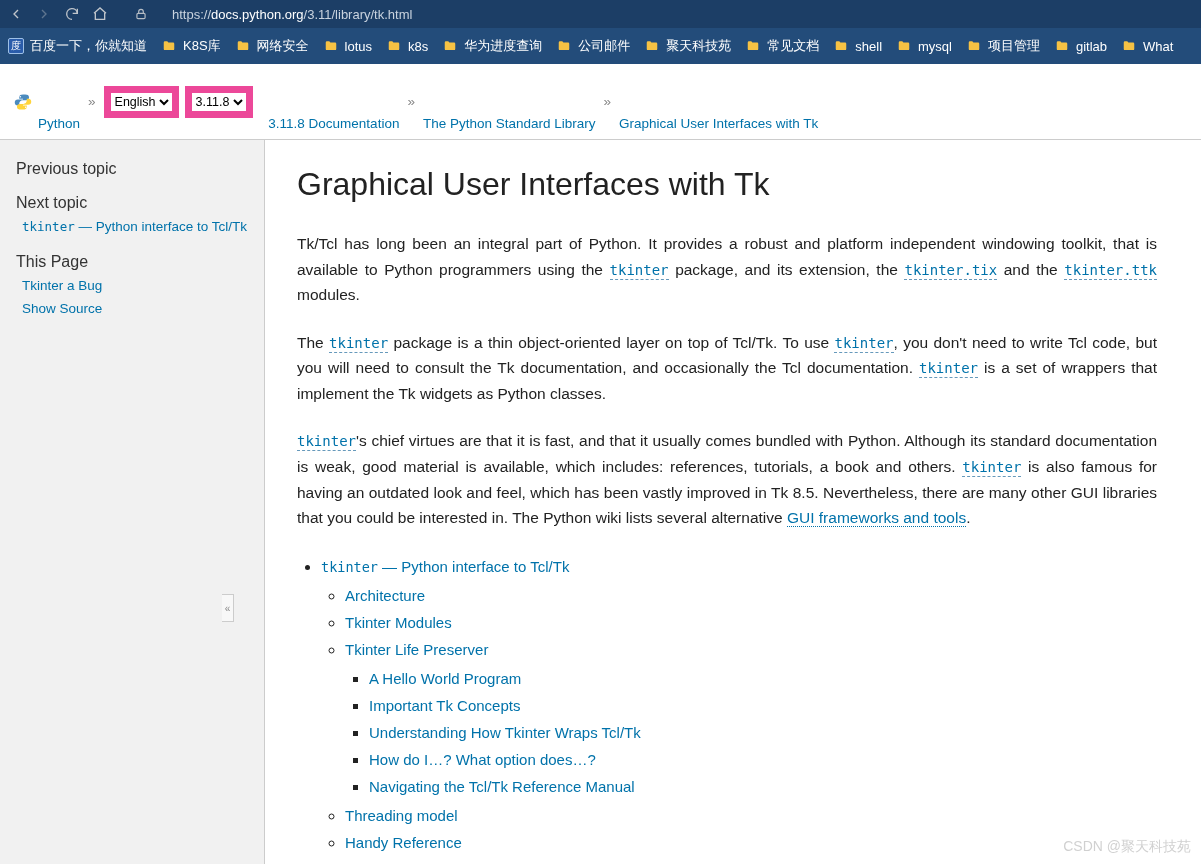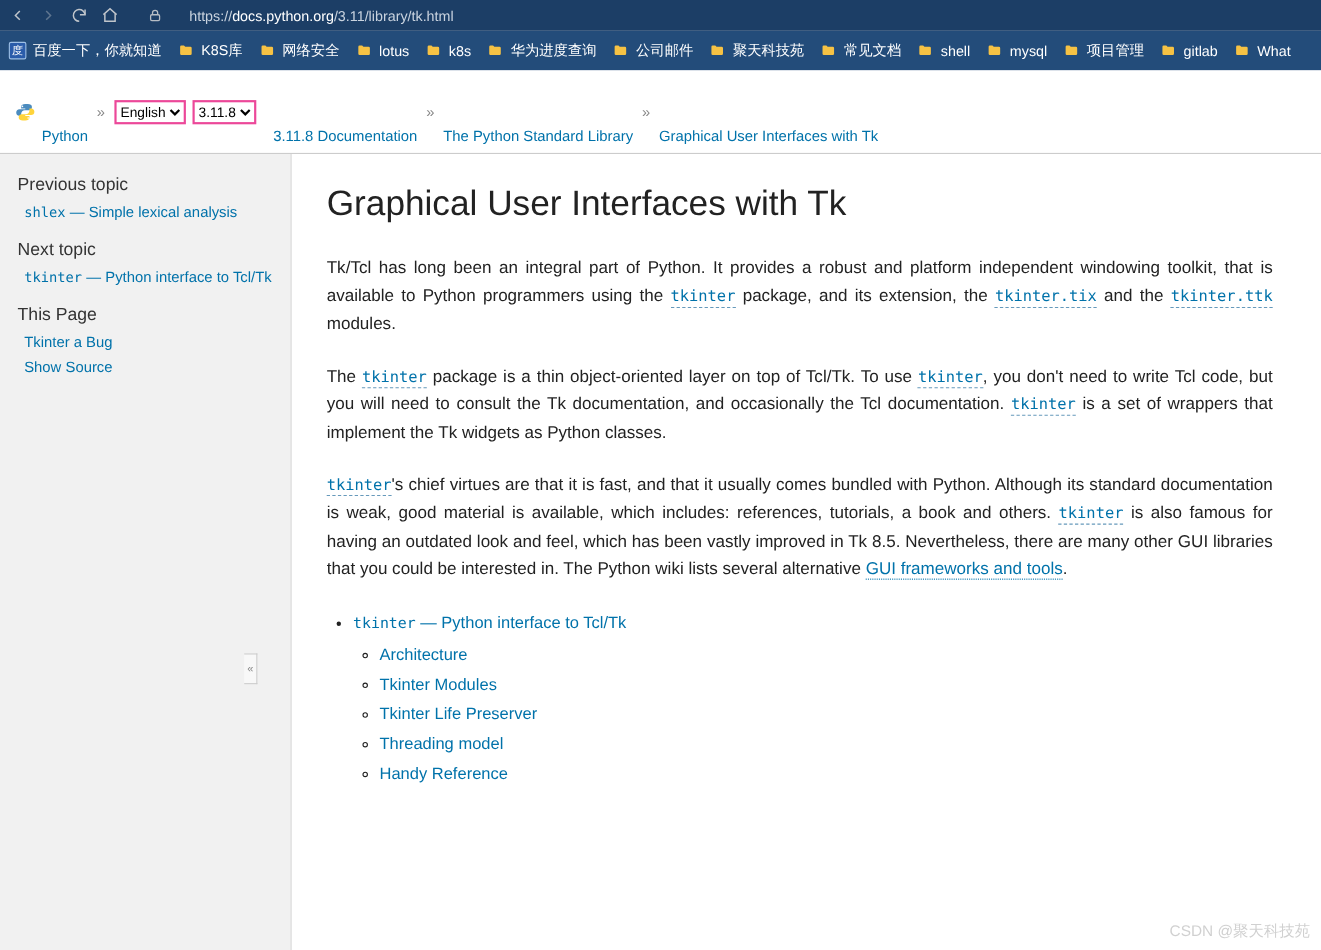--- a/index.html
+++ b/index.html
@@ -17,21 +17,21 @@
   
   .bookmarks-bar { background: #234c7a; height: 36px; display: flex; align-items: center; padding: 0 8px; gap: 14px; color: #fff; font-size: 13px; white-space: nowrap; }
   .bm-item { display: flex; align-items: center; gap: 6px; }
   .folder-icon { width: 16px; height: 14px; display: inline-block; }
   .baidu-icon { width: 16px; height: 16px; background: #2a5caa; border: 1px solid #9ec0e6; border-radius: 2px; display: inline-flex; align-items: center; justify-content: center; font-size: 10px; color: #fff; }
 
   
   .doc-top { background: #fff; border-bottom: 1px solid #ccc; padding: 8px 14px; font-size: 13.5px; color: #666; display: flex; align-items: center; gap: 6px; flex-wrap: wrap; }
   .py-logo { width: 18px; height: 18px; }
   .doc-top a { color: #0072aa; text-decoration: none; margin-top: 44px; }
-  .doc-top select { height: 22px; font-size: 12.5px; border: 2px solid #ec4899; background: #fff; }
+  .doc-top select { height: 32px; font-size: 12.5px; border: 7px solid #ec4899; background: #fff; }
   .sep { color: #888; margin: 0 2px; }
 
   
   .doc-body { display: flex; height: calc(864px - 28px - 36px - 40px); }
   .sidebar { width: 264px; background: #f1f1f1; padding: 14px 16px; font-size: 13.5px; color: #333; position: relative; }
   .sidebar h4 { margin: 16px 0 6px; font-size: 16px; font-weight: 400; color: #333; }
   .sidebar h4:first-child { margin-top: 6px; }
   .sidebar p { margin: 0 0 4px 6px; line-height: 1.4; }
   .sidebar a { color: #0072aa; text-decoration: none; }
   .sidebar code { font-family: "Consolas", monospace; font-size: 12.5px; }
@@ -196,21 +196,20 @@
   <a href="#">3.11.8 Documentation</a>
   <span class="sep">»</span>
   <a href="#">The Python Standard Library</a>
   <span class="sep">»</span>
   <a href="#">Graphical User Interfaces with Tk</a>
 </div>
 
 <div class="doc-body">
   <aside class="sidebar">
     <h4>Previous topic</h4>
-    <p><a href="#"><code>shlex</code><span> — Simple lexical analysis</span></a></p>
 
     <h4>Next topic</h4>
     <p><a href="#"><code>tkinter</code><span> — Python interface to Tcl/Tk</span></a></p>
 
     <h4>This Page</h4>
     <p><a href="#">Tkinter a Bug</a></p>
     <p><a href="#">Show Source</a></p>
   </aside>
 
   <div class="collapse-tab">«</div>
@@ -231,20 +230,27 @@
         <a href="#"><code class="xref">tkinter</code></a><span>'s chief virtues are that it is fast, and that it usually comes bundled with Python. Although its standard documentation is weak, good material is available, which includes: references, tutorials, a book and others. </span><a href="#"><code class="xref">tkinter</code></a><span> is also famous for having an outdated look and feel, which has been vastly improved in Tk 8.5. Nevertheless, there are many other GUI libraries that you could be interested in. The Python wiki lists several alternative </span><a href="#" class="underline">GUI frameworks and tools</a><span>.</span>
       </p>
 
       <ul class="toc">
         <li>
           <a href="#"><code>tkinter</code><span> — Python interface to Tcl/Tk</span></a>
           <ul>
             <li><a href="#">Architecture</a></li>
             <li><a href="#">Tkinter Modules</a></li>
             <li><a href="#">Tkinter Life Preserver</a>
+              <ul>
+                <li><a href="#">A Hello World Program</a></li>
+                <li><a href="#">Important Tk Concepts</a></li>
+                <li><a href="#">Understanding How Tkinter Wraps Tcl/Tk</a></li>
+                <li><a href="#">How do I…? What option does…?</a></li>
+                <li><a href="#">Navigating the Tcl/Tk Reference Manual</a></li>
+              </ul>
             </li>
             <li><a href="#">Threading model</a></li>
             <li><a href="#">Handy Reference</a>
             </li>
           </ul>
         </li>
       </ul>
     </div>
   </div>
 </div>

